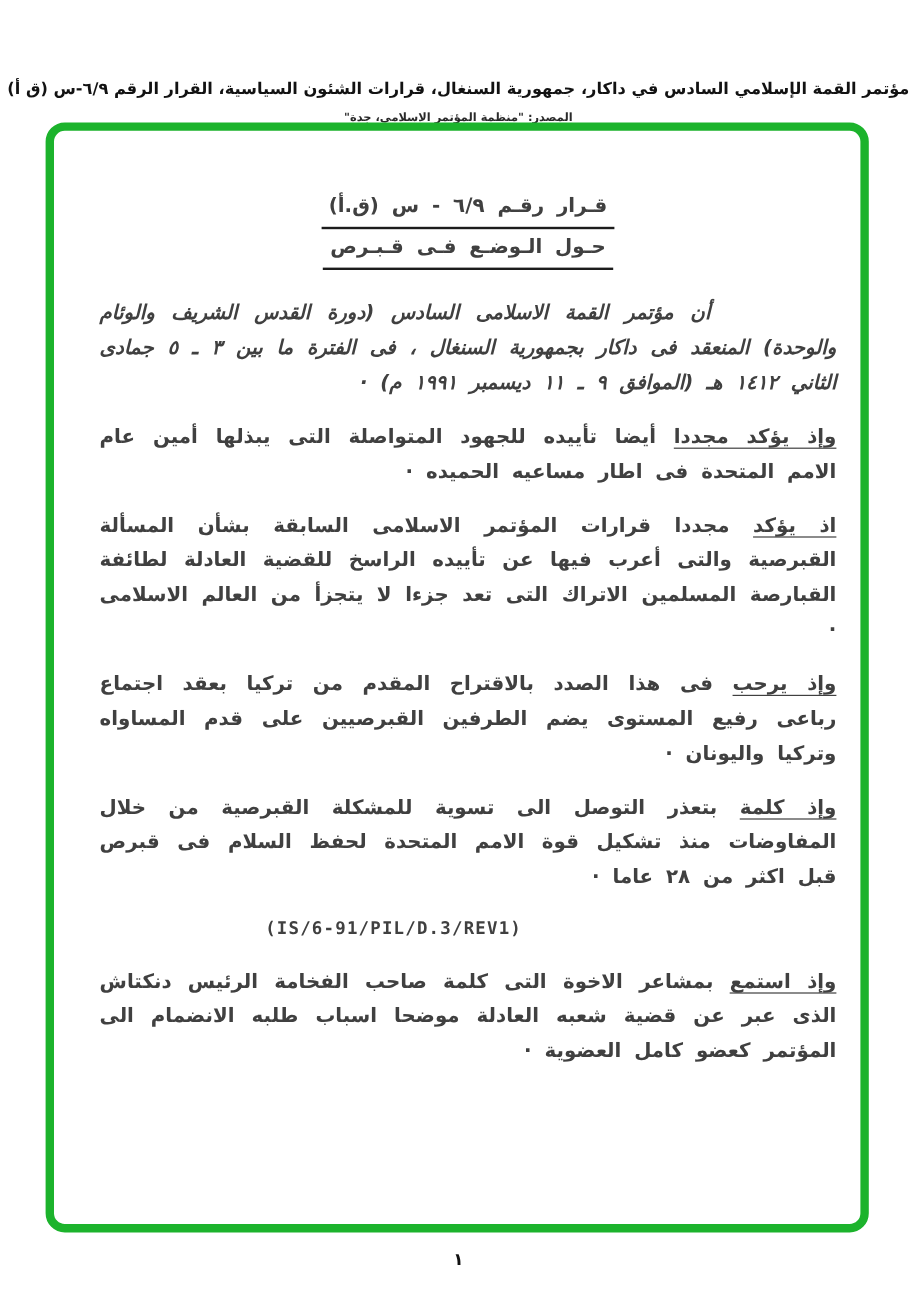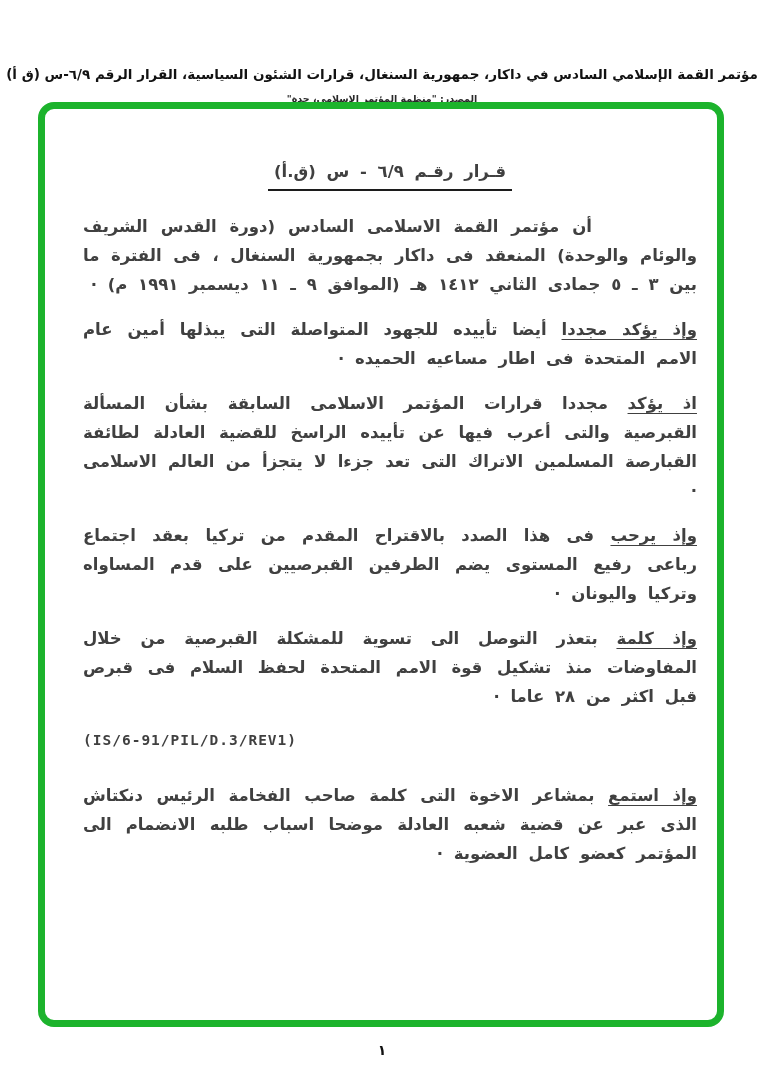--- a/index.html
+++ b/index.html
@@ -25,24 +25,24 @@
     direction:rtl; text-align:justify;
     color:#404040; font-weight:bold; font-size:16.5px; line-height:29px;
     word-spacing:5px; letter-spacing:0.2px;
   }
   .titles { text-align:center; margin-bottom:21px; letter-spacing:1px; }
   .title-line { line-height:30px; }
   .title-line > span {
     display:inline-block; border-bottom:2px solid #1c1c1c; padding:0 6px 2px 6px;
   }
   .para { margin:0 0 16px 0; }
-  .para.indent { text-indent:105px; }
+  .para.indent { text-indent:105px;font-style:italic; }
   .lead { text-decoration:underline; text-underline-offset:4px; }
   .doc-ref {
-    direction:ltr; text-align:left; padding-right:124px; margin:0 0 28px 0;
+    direction:ltr; text-align:center; padding-right:124px; margin:0 0 16px 0;
     font-family:"DejaVu Sans Mono", monospace; font-size:14.5px;
     font-weight:bold; letter-spacing:1px; line-height:26px;
   }
   
   .page-num {
     position:absolute; top:1042px; left:0; width:100%;
     text-align:center; font-size:14px; font-weight:bold; color:#111;
   }
 </style>
 </head>
@@ -55,20 +55,23 @@
     <div class="header-l2">المصدر: "منظمة المؤتمر الاسلامي، جدة"</div>
   </div>
 
   <div class="frame"></div>
 
   <div class="doc">
 
     <div class="titles">
       <div class="title-line">
         <span>قـرار رقـم ٦/٩ - س (ق.أ)</span>
+      </div>
+      <div class="title-line">
+        <span>حـول الـوضـع فـى قـبـرص</span>
       </div>
     </div>
 
     <div class="para indent">
       <span class="lead"></span>
       <span>أن مؤتمر القمة الاسلامى السادس (دورة القدس الشريف والوئام والوحدة) المنعقد فى داكار بجمهورية السنغال ، فى الفترة ما بين ٣ ـ ٥ جمادى الثاني ١٤١٢ هـ (الموافق ٩ ـ ١١ ديسمبر ١٩٩١ م) ·</span>
     </div>
 
     <div class="para">
       <span class="lead">وإذ يؤكد مجددا</span>

